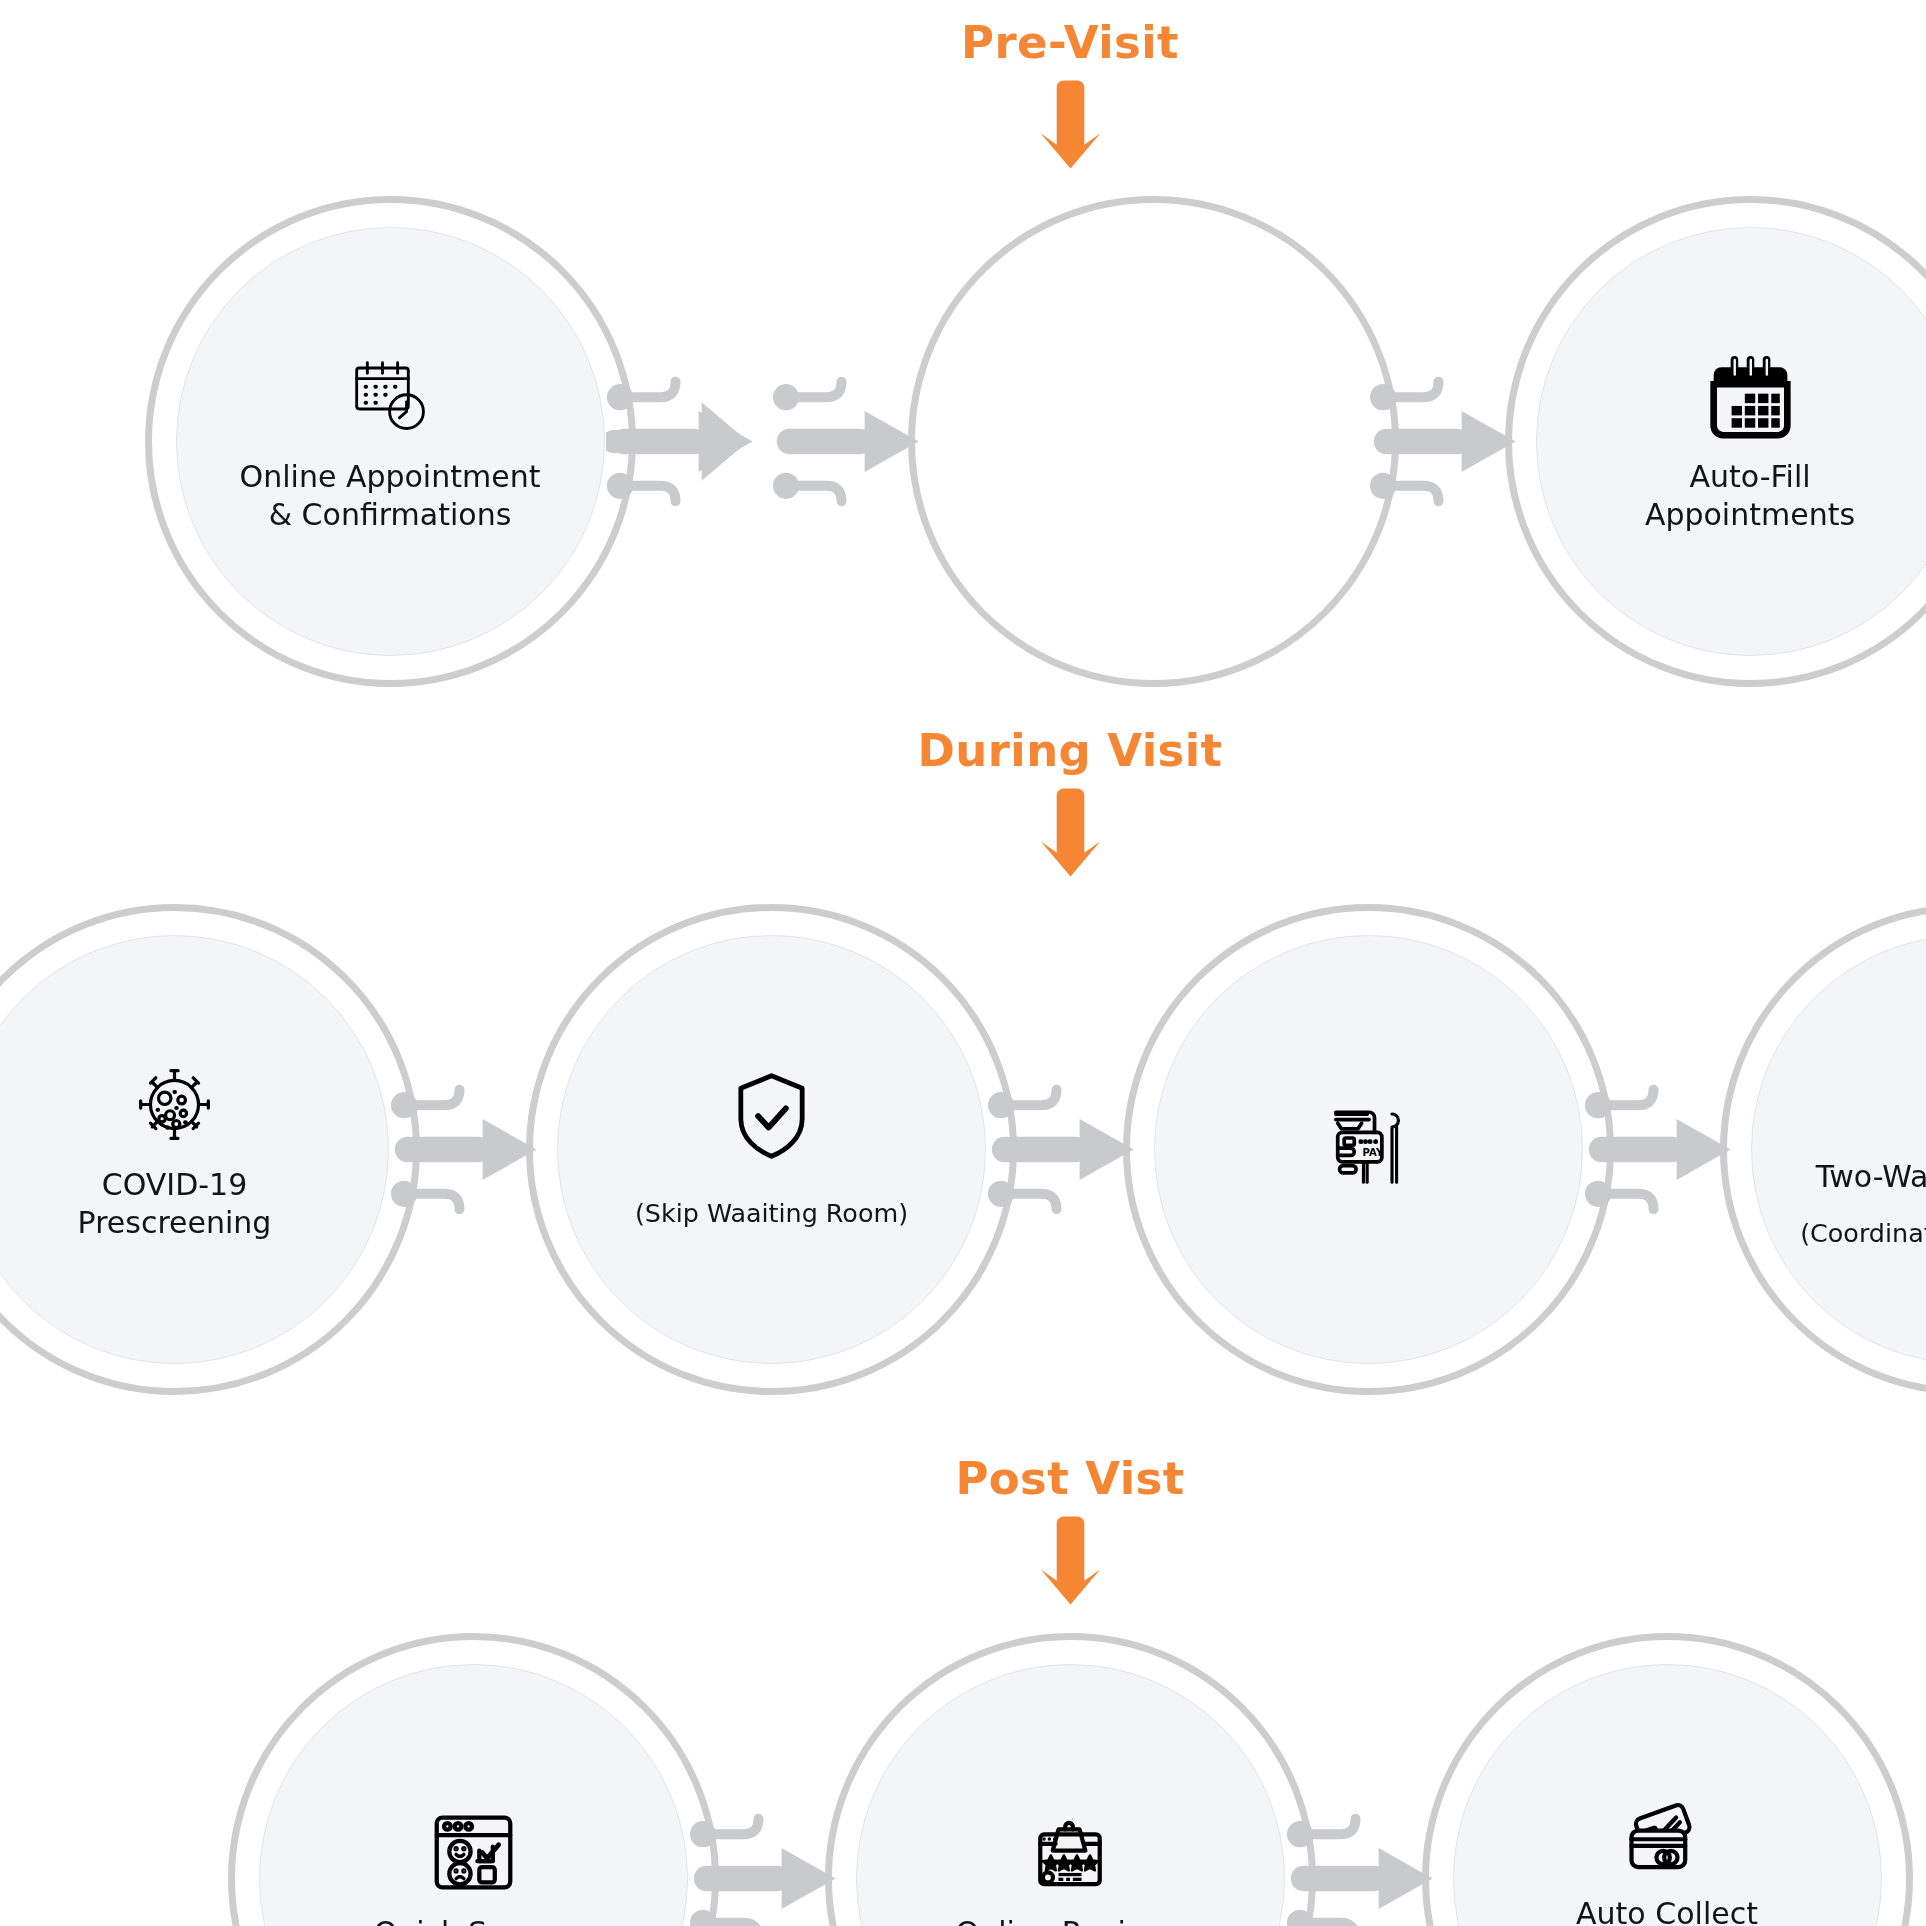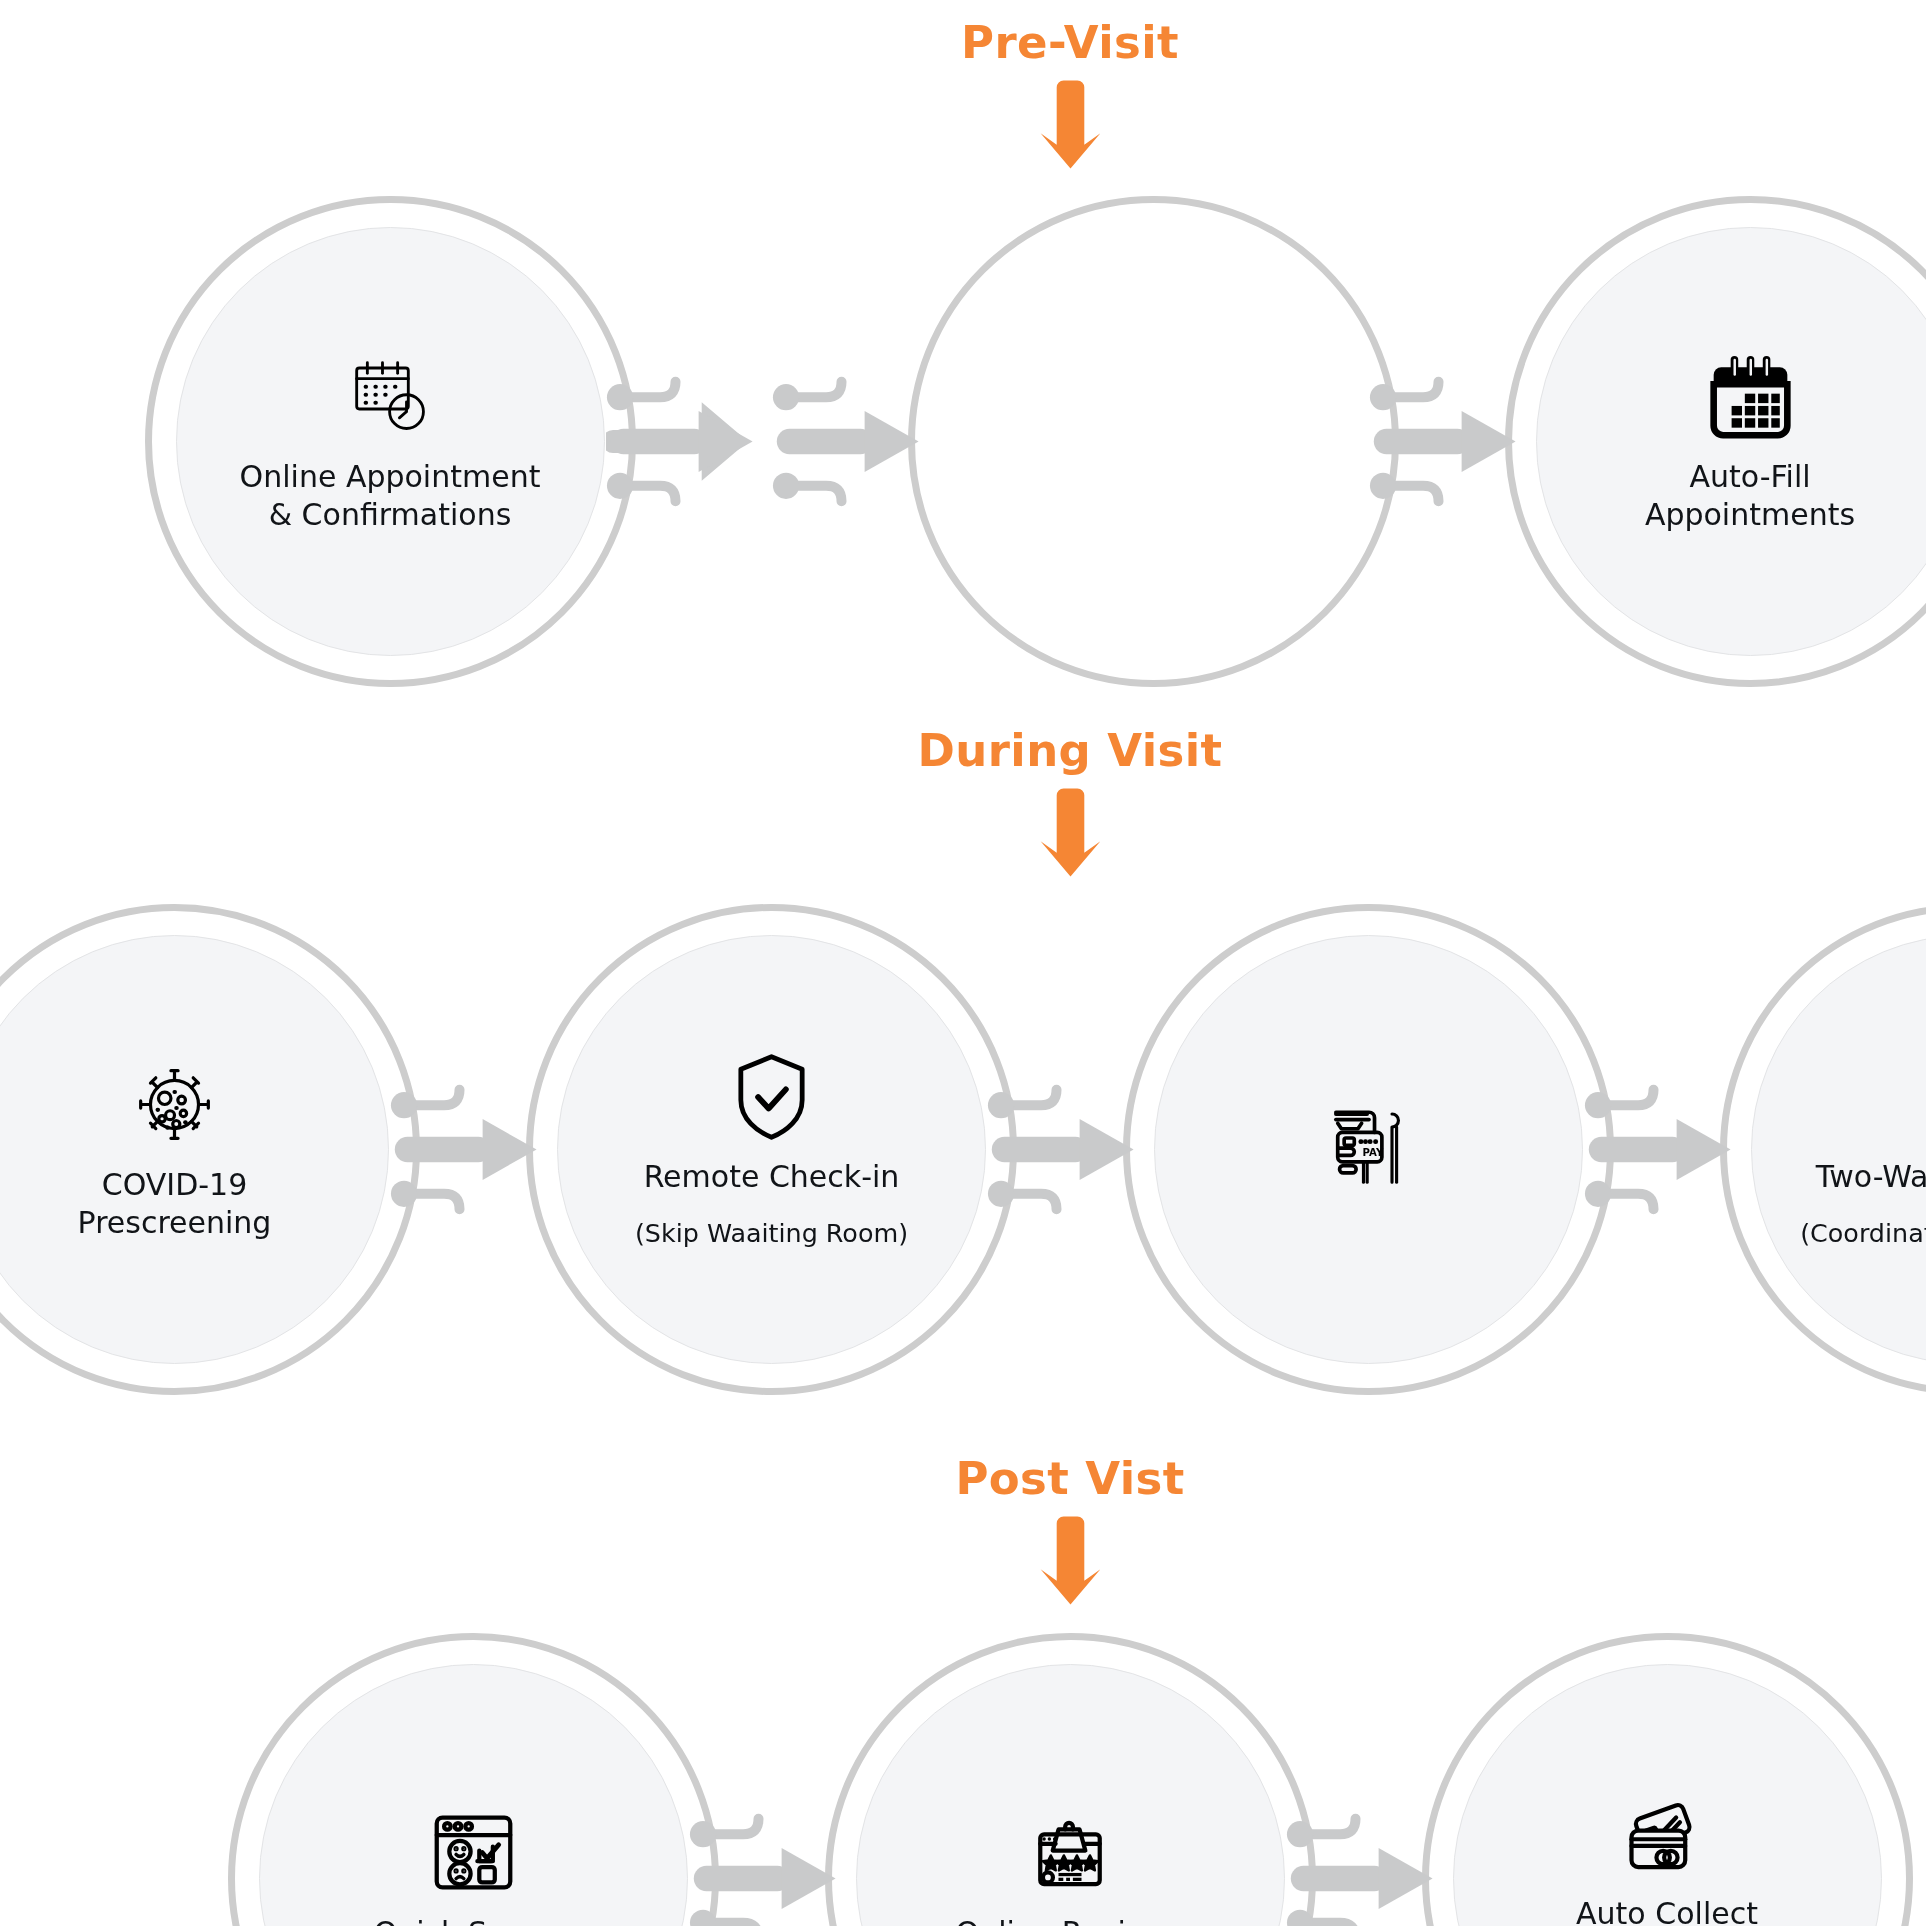--- a/index.html
+++ b/index.html
@@ -335,21 +335,20 @@
     <div class="node n1">
       <div class="ring"></div>
       <div class="disc">
         <div class="icon">
           <svg width="81" height="92" viewBox="0 0 84 96" fill="none" stroke="#000" stroke-width="5" stroke-linejoin="round" stroke-linecap="round">
             <path d="M42 6 L74 19 v32 c0 20 -17 33 -32 39 C27 84 10 71 10 51 V19 z"></path>
             <path d="M28 48 l11 12 18 -20" stroke-width="6"></path>
           </svg>
         </div>
         <div class="labels">
-          <div class="label-main">Remote Check-in</div>
           <div class="label-sub">(Skip Waaiting Room)</div>
         </div>
       </div>
     </div>
 
     <div class="connector">
       <svg width="166" height="497" viewBox="0 0 430 1290">
         <g fill="none" stroke="#c9cacb" stroke-width="26" stroke-linecap="round">
           <path d="M40 530 h100 q40 0 40 -40"></path>
           <path d="M40 760 h100 q40 0 40 40"></path>

